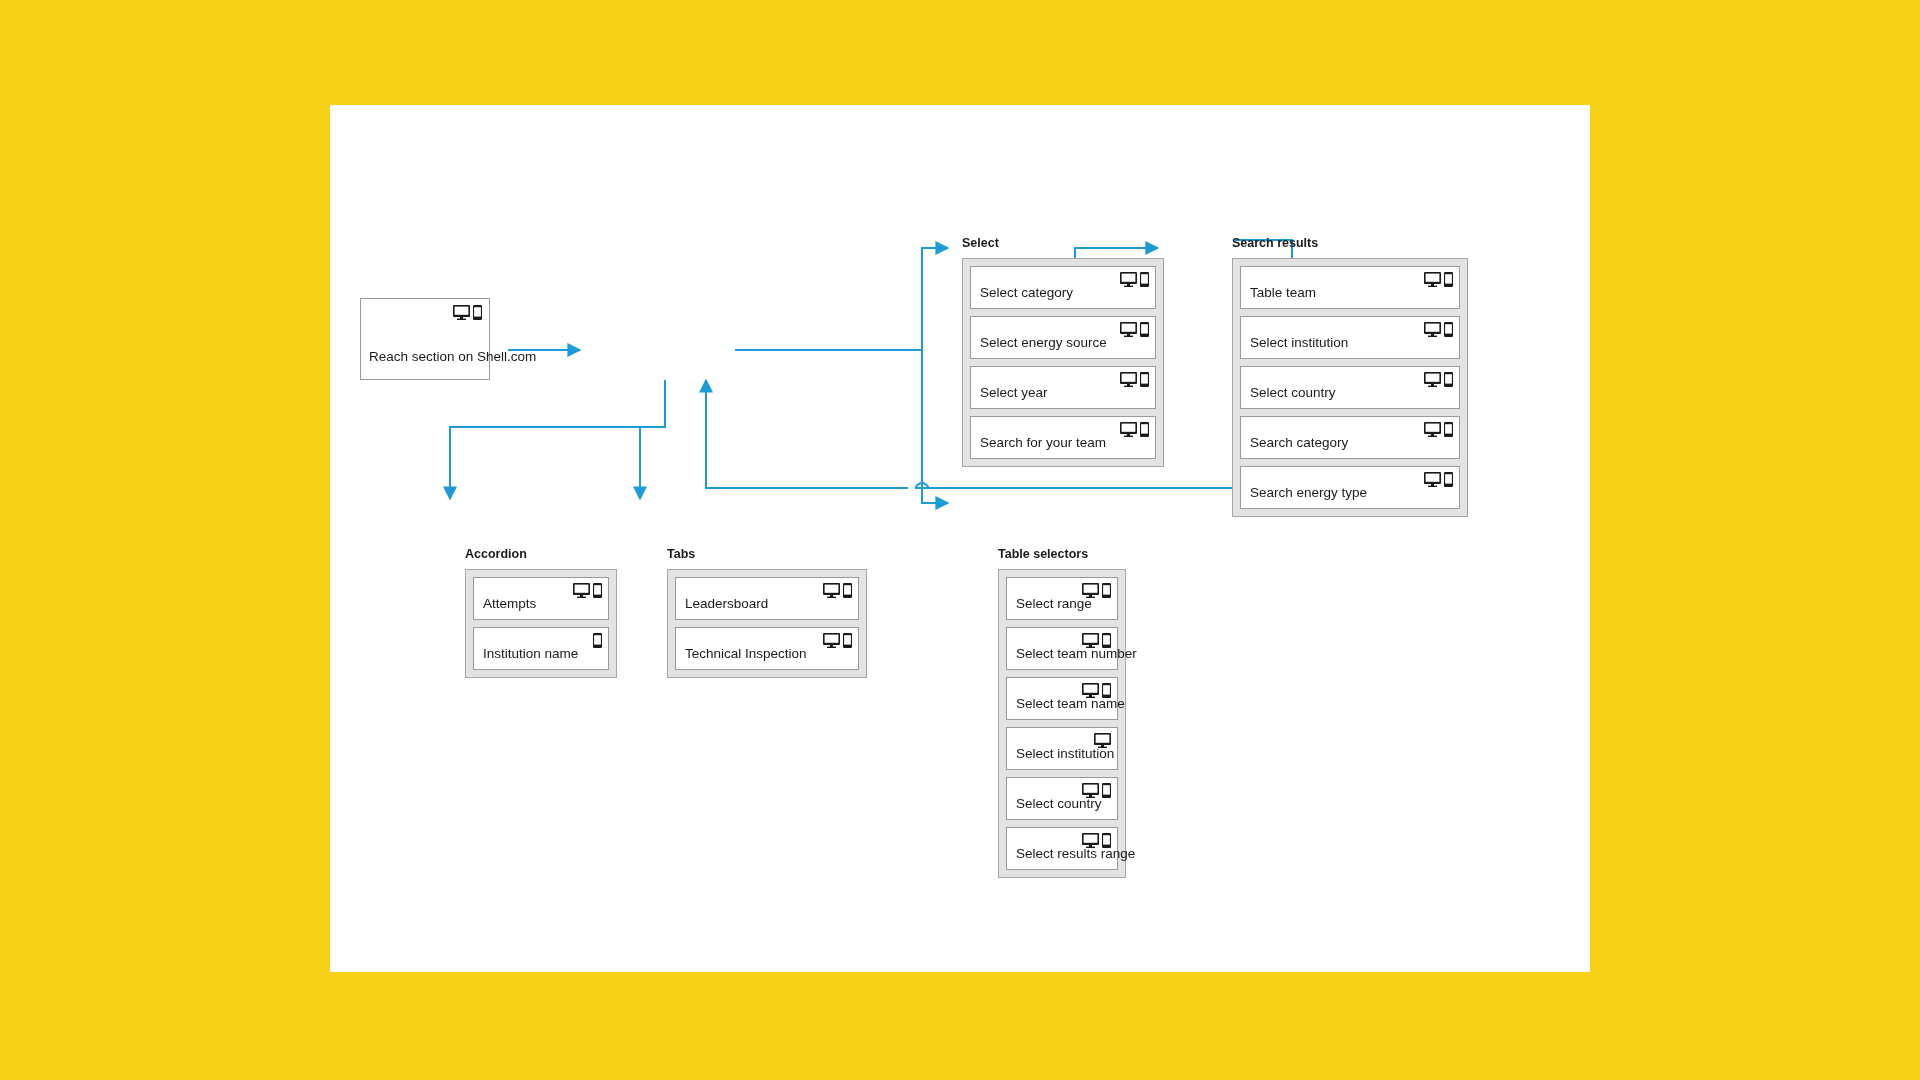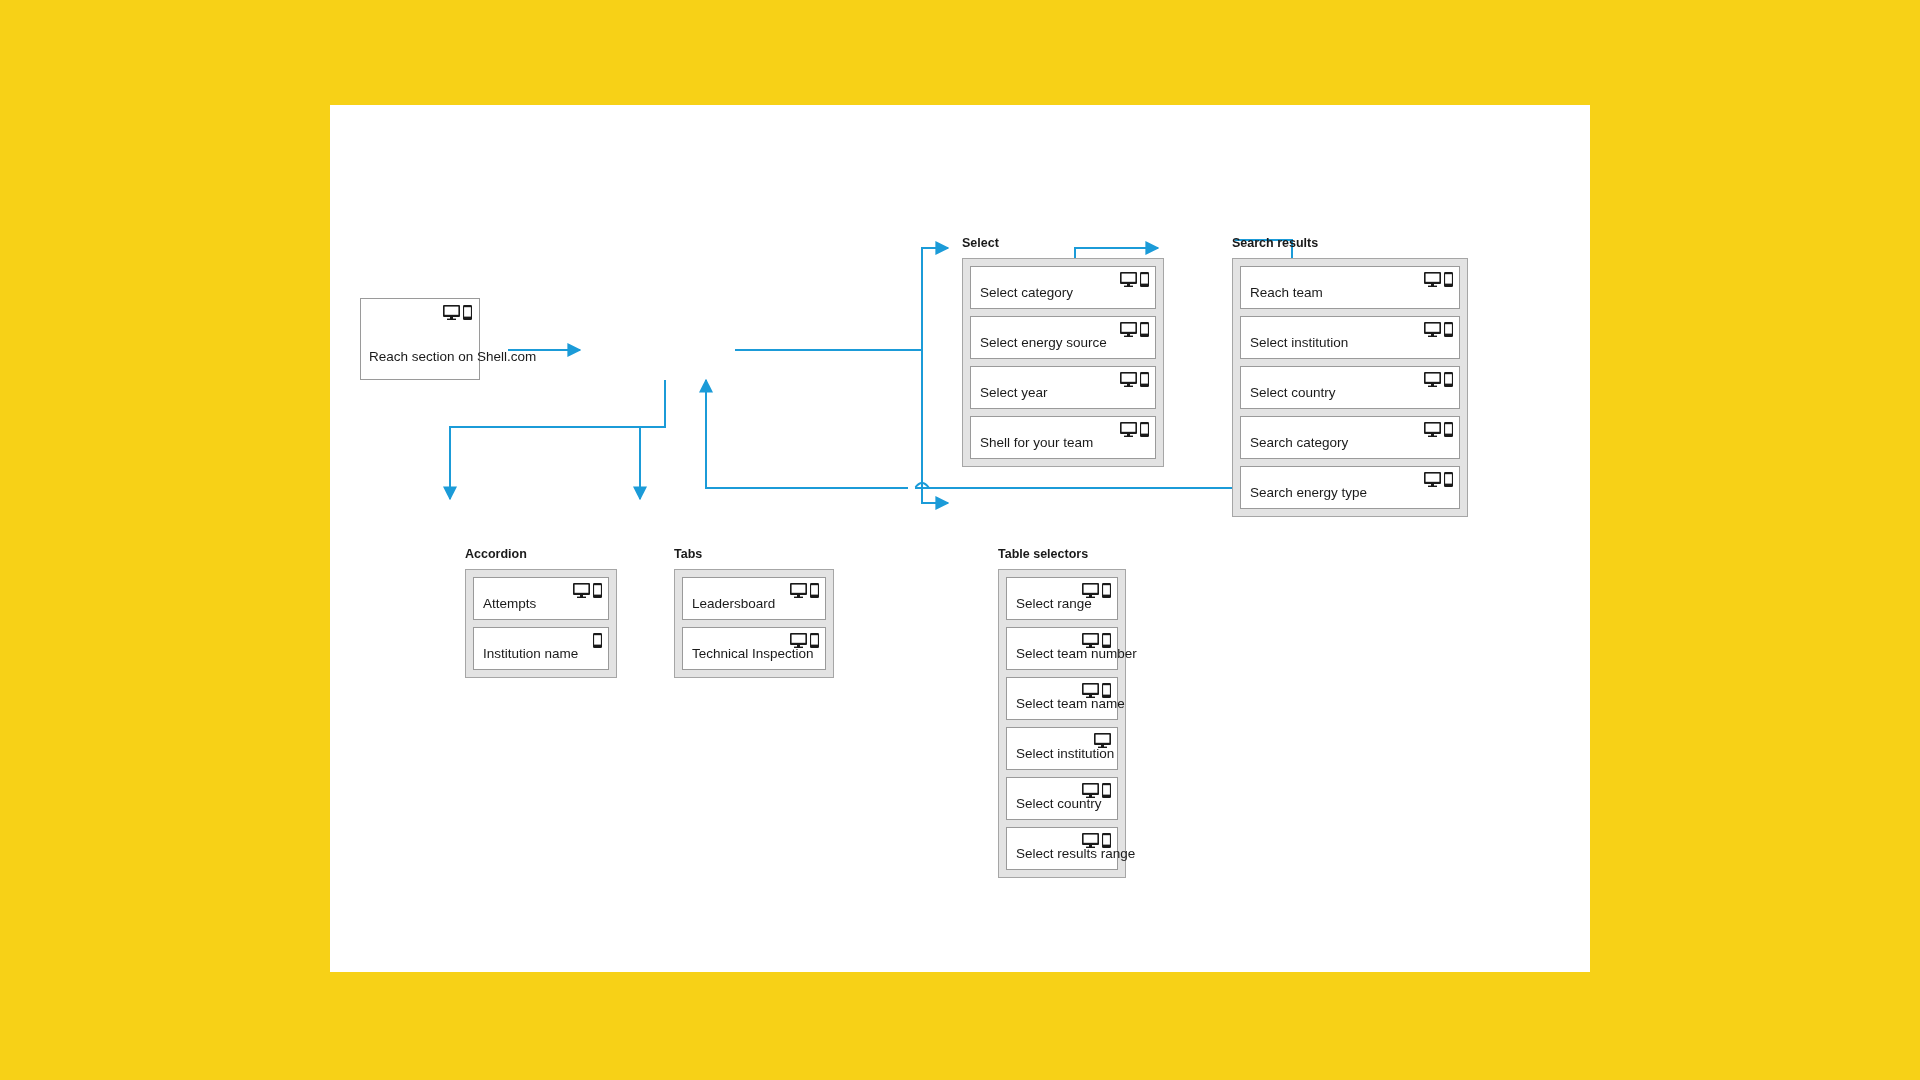--- a/index.html
+++ b/index.html
@@ -117,21 +117,21 @@
 
         <path d="M 700 315 L 745 315 L 745 143 L 828 143"></path>
 
         <path d="M 905 135 L 962 135 L 962 383 L 376 383 L 376 275"></path>
       </g>
 
       <path d="M 585 383 q 7 -10 14 0" fill="none" stroke="#1B9BD8" stroke-width="2"></path>
       <path d="M 578 383 L 585 383" stroke="#ffffff" stroke-width="3" fill="none"></path>
     </svg>
 
-    <div class="node" style="left:30px; top:193px; width:120px; height:82px;">
+    <div class="node" style="left:30px; top:193px; width:130px; height:82px;">
       <span class="devices">
         <svg class="ic ic-monitor" viewBox="0 0 17 15">
           <rect x="0" y="0" width="17" height="12" rx="1" fill="#1a1a1a"></rect>
           <rect x="1.6" y="1.6" width="13.8" height="8.2" fill="#ffffff"></rect>
           <rect x="7" y="12" width="3" height="2" fill="#1a1a1a"></rect>
           <rect x="4" y="13.6" width="9" height="1.4" fill="#1a1a1a"></rect>
         </svg>
         <svg class="ic ic-mobile" viewBox="0 0 9 15">
           <rect x="0" y="0" width="9" height="15" rx="1.3" fill="#1a1a1a"></rect>
           <rect x="1.1" y="2.2" width="6.8" height="9.4" fill="#ffffff"></rect>
@@ -199,21 +199,21 @@
               <rect x="0" y="0" width="17" height="12" rx="1" fill="#1a1a1a"></rect>
               <rect x="1.6" y="1.6" width="13.8" height="8.2" fill="#ffffff"></rect>
               <rect x="7" y="12" width="3" height="2" fill="#1a1a1a"></rect>
               <rect x="4" y="13.6" width="9" height="1.4" fill="#1a1a1a"></rect>
             </svg>
             <svg class="ic ic-mobile" viewBox="0 0 9 15">
               <rect x="0" y="0" width="9" height="15" rx="1.3" fill="#1a1a1a"></rect>
               <rect x="1.1" y="2.2" width="6.8" height="9.4" fill="#ffffff"></rect>
             </svg>
           </span>
-          <span class="item-label">Shell for your team</span>
+          <span class="item-label">Search for your team</span>
         </div>
 
       </div>
     </div>
 
     <div class="group" style="left:902px; top:131px; width:236px;">
       <div class="group-title">Search results</div>
       <div class="group-body">
 
         <div class="group-item">
@@ -222,21 +222,21 @@
               <rect x="0" y="0" width="17" height="12" rx="1" fill="#1a1a1a"></rect>
               <rect x="1.6" y="1.6" width="13.8" height="8.2" fill="#ffffff"></rect>
               <rect x="7" y="12" width="3" height="2" fill="#1a1a1a"></rect>
               <rect x="4" y="13.6" width="9" height="1.4" fill="#1a1a1a"></rect>
             </svg>
             <svg class="ic ic-mobile" viewBox="0 0 9 15">
               <rect x="0" y="0" width="9" height="15" rx="1.3" fill="#1a1a1a"></rect>
               <rect x="1.1" y="2.2" width="6.8" height="9.4" fill="#ffffff"></rect>
             </svg>
           </span>
-          <span class="item-label">Reach team</span>
+          <span class="item-label">Table team</span>
         </div>
 
         <div class="group-item">
           <span class="devices">
             <svg class="ic ic-monitor" viewBox="0 0 17 15">
               <rect x="0" y="0" width="17" height="12" rx="1" fill="#1a1a1a"></rect>
               <rect x="1.6" y="1.6" width="13.8" height="8.2" fill="#ffffff"></rect>
               <rect x="7" y="12" width="3" height="2" fill="#1a1a1a"></rect>
               <rect x="4" y="13.6" width="9" height="1.4" fill="#1a1a1a"></rect>
             </svg>
@@ -325,21 +325,21 @@
               <rect x="0" y="0" width="9" height="15" rx="1.3" fill="#1a1a1a"></rect>
               <rect x="1.1" y="2.2" width="6.8" height="9.4" fill="#ffffff"></rect>
             </svg>
           </span>
           <span class="item-label">Institution name</span>
         </div>
 
       </div>
     </div>
 
-    <div class="group" style="left:344px; top:442px; width:160px;">
+    <div class="group" style="left:337px; top:442px; width:200px;">
       <div class="group-title">Tabs</div>
       <div class="group-body">
 
         <div class="group-item">
           <span class="devices">
             <svg class="ic ic-monitor" viewBox="0 0 17 15">
               <rect x="0" y="0" width="17" height="12" rx="1" fill="#1a1a1a"></rect>
               <rect x="1.6" y="1.6" width="13.8" height="8.2" fill="#ffffff"></rect>
               <rect x="7" y="12" width="3" height="2" fill="#1a1a1a"></rect>
               <rect x="4" y="13.6" width="9" height="1.4" fill="#1a1a1a"></rect>

